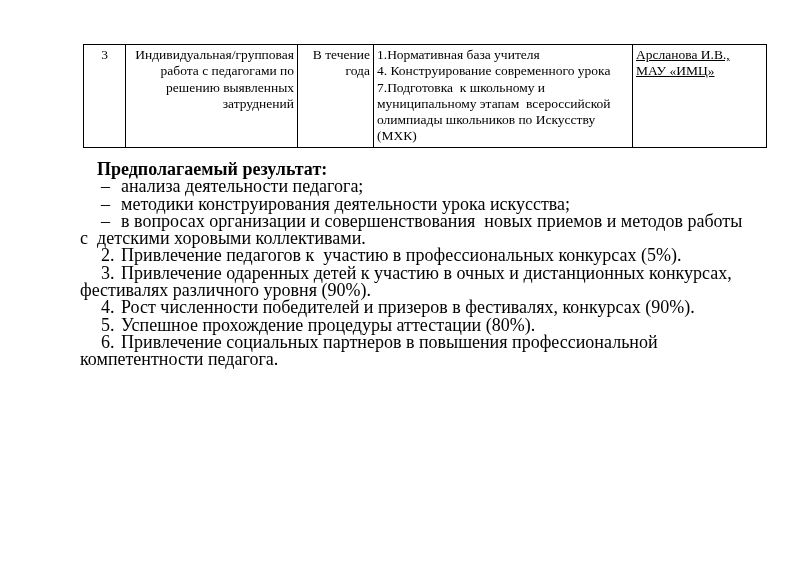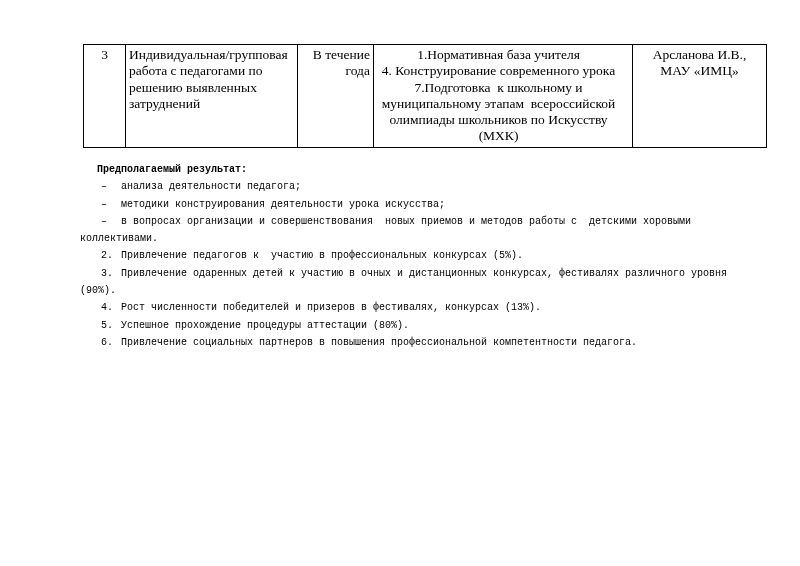--- a/index.html
+++ b/index.html
@@ -25,32 +25,31 @@
     font-size: 13.5px;
     line-height: 16.3px;
   }
   .doc-table td {
     border: 1px solid #000000;
     vertical-align: top;
     padding: 2px 3px;
     height: 98px;
   }
   td.c-num      { width: 42px;  text-align: center; }
-  td.c-activity { width: 172px; text-align: left; }
+  td.c-activity { width: 172px; text-align: right; }
   td.c-period   { width: 76px;  text-align: right; }
-  td.c-content  { width: 259px; text-align: center; padding-right: 12px; }
-  td.c-resp     { width: 134px; text-align: center; }
+  td.c-content  { width: 259px; text-align: left; padding-right: 12px; }
+  td.c-resp     { width: 134px; text-align: left; text-decoration: underline; }
   .cell-line { white-space: pre-wrap; }
   
   .results {
     position: absolute; left: 80px; top: 161px;
     width: 668px;
-    font-size: 10px;
+    font-size: 18px;
     line-height: 17.3px;
-    font-family: Liberation Mono, monospace;
   }
   .results-heading {
     font-weight: bold;
     text-indent: 17px;
   }
   .result-item { text-indent: 21px; }
   .result-item .marker {
     display: inline-block;
     width: 20px;
     text-indent: 0;
@@ -83,18 +82,18 @@
     </table>
 
   <div class="results">
     <div class="results-heading">Предполагаемый результат:</div>
 
     <div class="result-item"><span class="marker">–</span><span class="txt">анализа деятельности педагога;</span></div>
     <div class="result-item"><span class="marker">–</span><span class="txt">методики конструирования деятельности урока искусства;</span></div>
     <div class="result-item"><span class="marker">–</span><span class="txt">в вопросах организации и совершенствования  новых приемов и методов работы с  детскими хоровыми коллективами.</span></div>
     <div class="result-item"><span class="marker">2.</span><span class="txt">Привлечение педагогов к  участию в профессиональных конкурсах (5%).</span></div>
     <div class="result-item"><span class="marker">3.</span><span class="txt">Привлечение одаренных детей к участию в очных и дистанционных конкурсах, фестивалях различного уровня (90%).</span></div>
-    <div class="result-item"><span class="marker">4.</span><span class="txt">Рост численности победителей и призеров в фестивалях, конкурсах (13%).</span></div>
+    <div class="result-item"><span class="marker">4.</span><span class="txt">Рост численности победителей и призеров в фестивалях, конкурсах (90%).</span></div>
     <div class="result-item"><span class="marker">5.</span><span class="txt">Успешное прохождение процедуры аттестации (80%).</span></div>
     <div class="result-item"><span class="marker">6.</span><span class="txt">Привлечение социальных партнеров в повышения профессиональной компетентности педагога.</span></div>
   </div>
 
 </div>
 
 </body></html>

